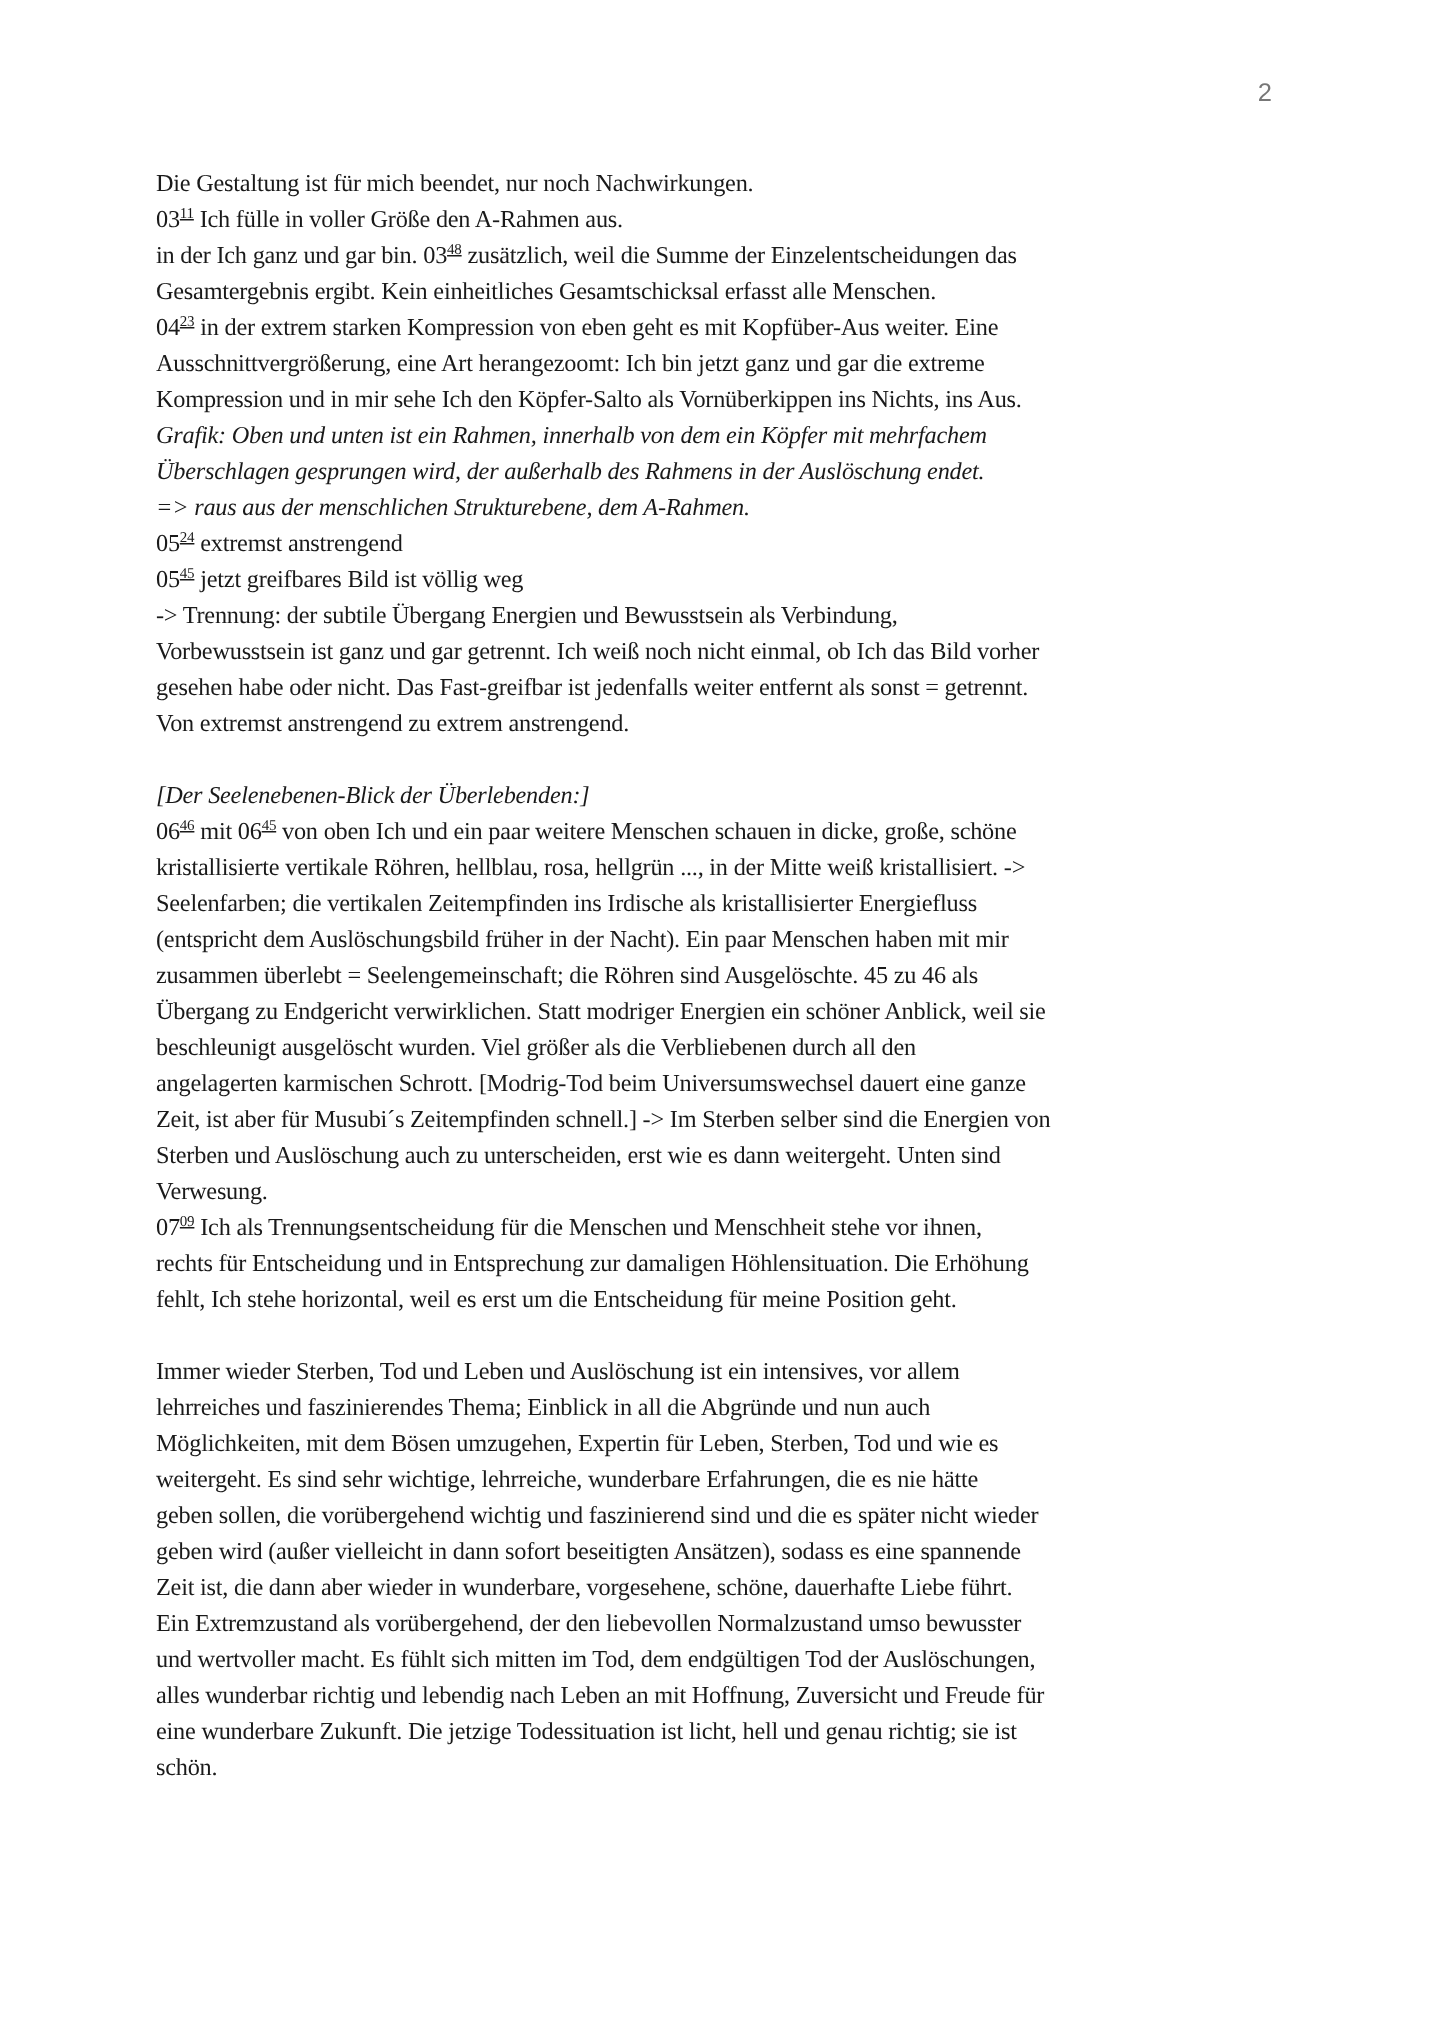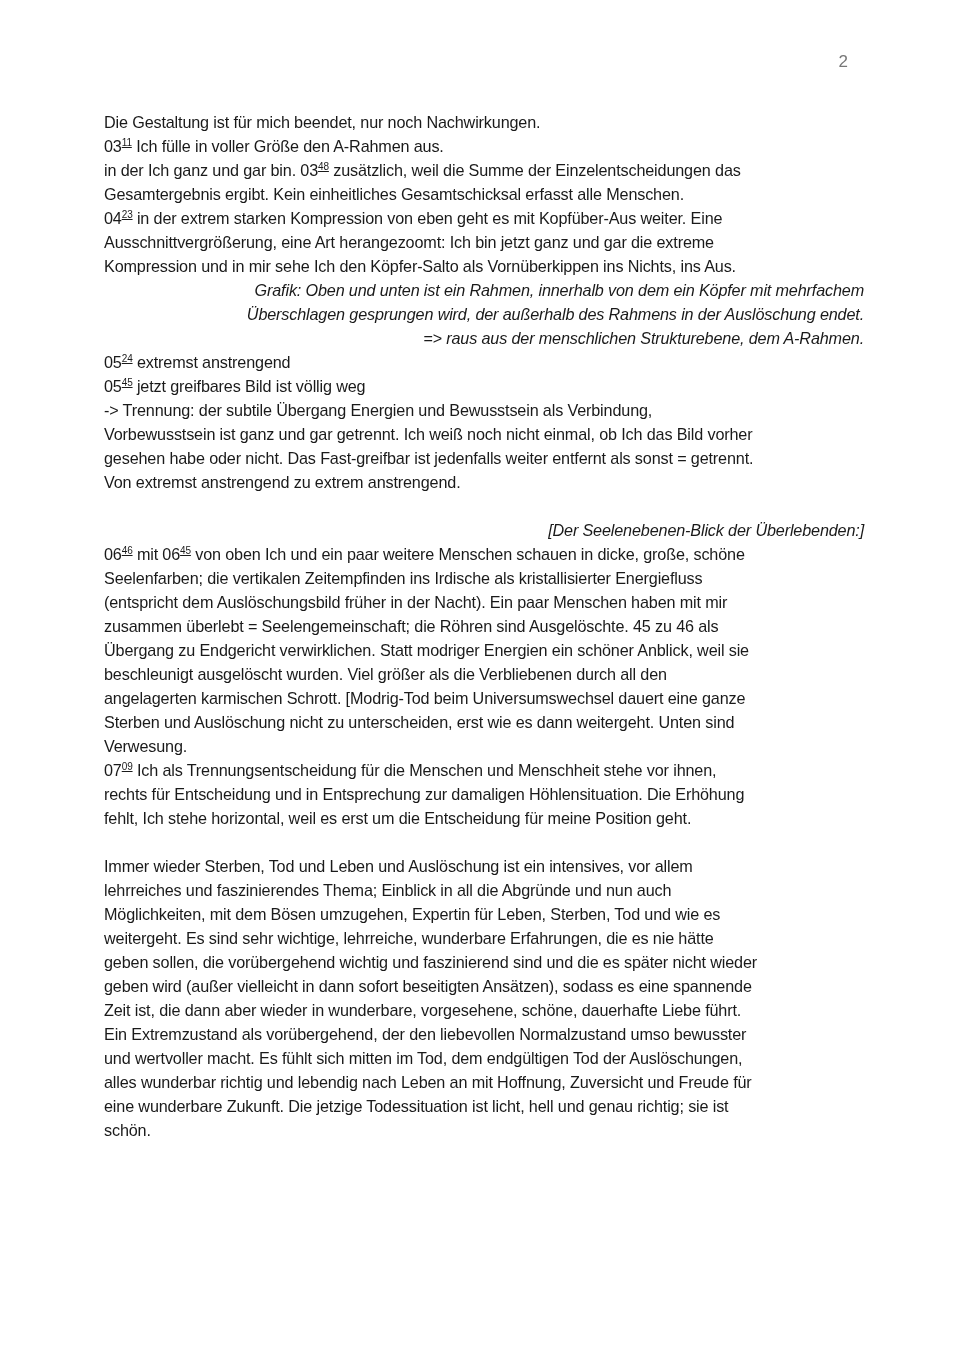--- a/index.html
+++ b/index.html
@@ -1,22 +1,22 @@
 <!DOCTYPE html>
 <html><head>
 <meta charset="utf-8">
 <style>
   html, body { margin: 0; padding: 0; background: #ffffff; }
   body { width: 956px; height: 1361px; position: relative; overflow: hidden;
          font-family: "Liberation Sans", sans-serif; color: #1a1a1a; }
   .page-number { position: absolute; top: 52px; right: 108px; font-size: 17px; color: #777; }
-  .content { position: absolute; left: 104px; top: 110px; width: 760px; font-size: 16.2px; line-height: 24px; letter-spacing: -0.15px; }
+  .content { position: absolute; left: 104px; top: 110px; width: 760px; font-size: 16.2px; line-height: 24px; letter-spacing: -0.15px; font-family: Liberation Serif, serif; }
   .line { white-space: nowrap; height: 24px; }
   .blank { height: 24px; }
-  .it { font-style: italic; text-align: right; }
+  .it { font-style: italic; }
   sup.t { font-size: 10px; text-decoration: underline; vertical-align: 6px; line-height: 0; }
 </style>
 </head>
 <body>
 
 <div class="page-number">2</div>
 
 <div class="content">
   <div>
     <div class="line">Die Gestaltung ist für mich beendet, nur noch Nachwirkungen.</div>
@@ -33,27 +33,29 @@
     <div class="line"><span>05</span><sup class="t">45</sup><span> jetzt greifbares Bild ist völlig weg</span></div>
     <div class="line">-&gt; Trennung: der subtile Übergang Energien und Bewusstsein als Verbindung,</div>
     <div class="line">Vorbewusstsein ist ganz und gar getrennt. Ich weiß noch nicht einmal, ob Ich das Bild vorher</div>
     <div class="line">gesehen habe oder nicht. Das Fast-greifbar ist jedenfalls weiter entfernt als sonst = getrennt.</div>
     <div class="line">Von extremst anstrengend zu extrem anstrengend.</div>
   </div>
   <div class="blank"></div>
   <div>
     <div class="line it">[Der Seelenebenen-Blick der Überlebenden:]</div>
     <div class="line"><span>06</span><sup class="t">46</sup><span> mit 06</span><sup class="t">45</sup><span> von oben Ich und ein paar weitere Menschen schauen in dicke, große, schöne</span></div>
+    <div class="line">kristallisierte vertikale Röhren, hellblau, rosa, hellgrün ..., in der Mitte weiß kristallisiert. -&gt;</div>
     <div class="line">Seelenfarben; die vertikalen Zeitempfinden ins Irdische als kristallisierter Energiefluss</div>
     <div class="line">(entspricht dem Auslöschungsbild früher in der Nacht). Ein paar Menschen haben mit mir</div>
     <div class="line">zusammen überlebt = Seelengemeinschaft; die Röhren sind Ausgelöschte. 45 zu 46 als</div>
     <div class="line">Übergang zu Endgericht verwirklichen. Statt modriger Energien ein schöner Anblick, weil sie</div>
     <div class="line">beschleunigt ausgelöscht wurden. Viel größer als die Verbliebenen durch all den</div>
     <div class="line">angelagerten karmischen Schrott. [Modrig-Tod beim Universumswechsel dauert eine ganze</div>
-    <div class="line">Sterben und Auslöschung nicht zu unterscheiden, erst wie es dann weitergeht. Unten sind</div>
+    <div class="line">Zeit, ist aber für Musubi´s Zeitempfinden schnell.] -&gt; Im Sterben selber sind die Energien von</div>
+    <div class="line">Sterben und Auslöschung auch zu unterscheiden, erst wie es dann weitergeht. Unten sind</div>
     <div class="line">Verwesung.</div>
     <div class="line"><span>07</span><sup class="t">09</sup><span> Ich als Trennungsentscheidung für die Menschen und Menschheit stehe vor ihnen,</span></div>
     <div class="line">rechts für Entscheidung und in Entsprechung zur damaligen Höhlensituation. Die Erhöhung</div>
     <div class="line">fehlt, Ich stehe horizontal, weil es erst um die Entscheidung für meine Position geht.</div>
   </div>
   <div class="blank"></div>
   <div>
     <div class="line">Immer wieder Sterben, Tod und Leben und Auslöschung ist ein intensives, vor allem</div>
     <div class="line">lehrreiches und faszinierendes Thema; Einblick in all die Abgründe und nun auch</div>
     <div class="line">Möglichkeiten, mit dem Bösen umzugehen, Expertin für Leben, Sterben, Tod und wie es</div>

